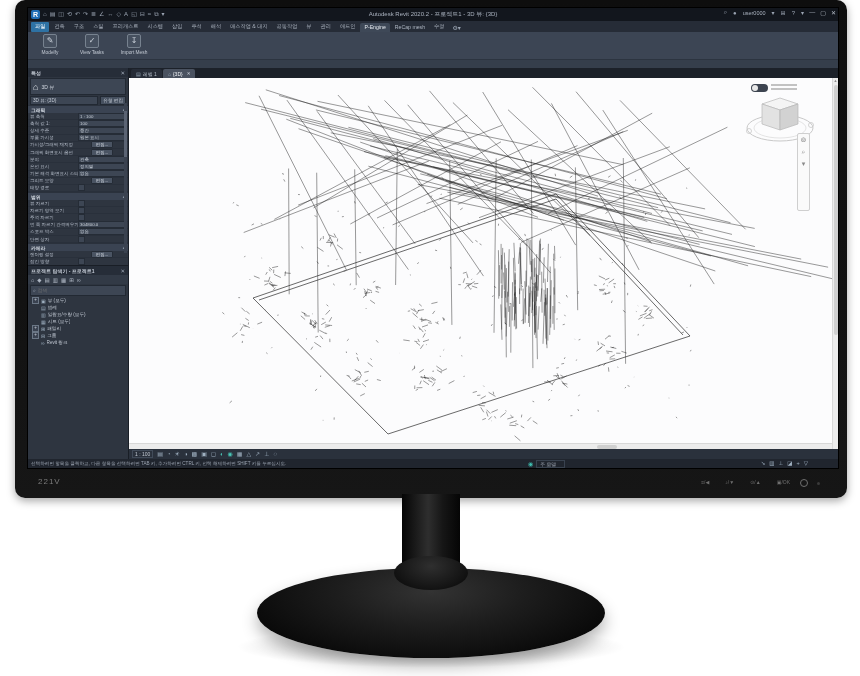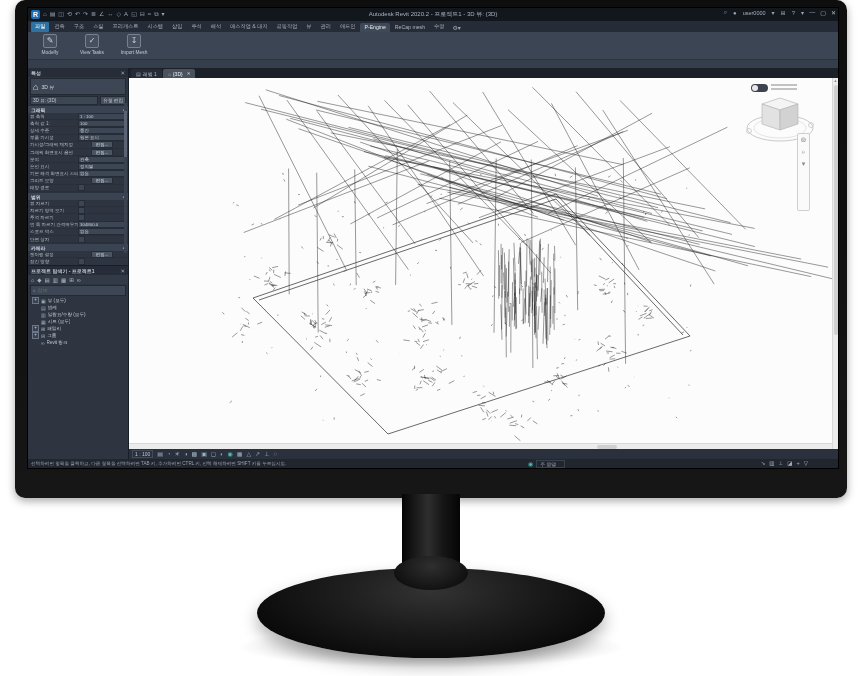--- a/index.html
+++ b/index.html
@@ -529,14 +529,25 @@
             <span class="sicon">▥</span>
             <span class="sicon">⊥</span>
             <span class="sicon">◪</span>
             <span class="sicon">+</span>
             <span class="sicon">▽</span>
           </div>
       </div>
 
     </div>
 
+    <div class="chin">
+      <span class="brand">221V</span>
+      <div class="osd" id="osd">
+          <span>≡/◀</span>
+          <span>♪/▼</span>
+          <span>⊙/▲</span>
+          <span>▣/OK</span>
+        </div>
+      <div class="pwr"></div>
+      <div class="led"></div>
+    </div>
   </div>
 </div>
 
 </body></html>

